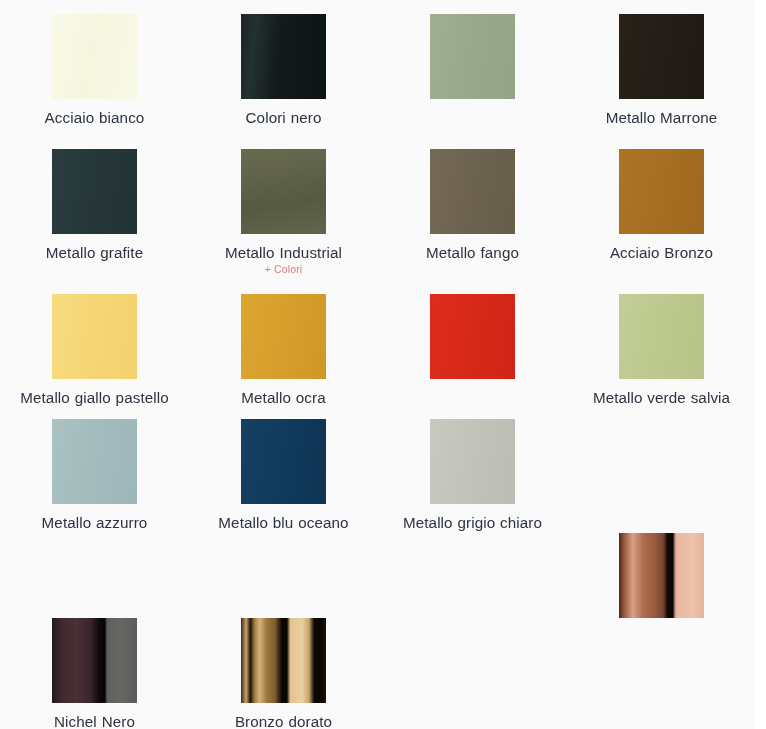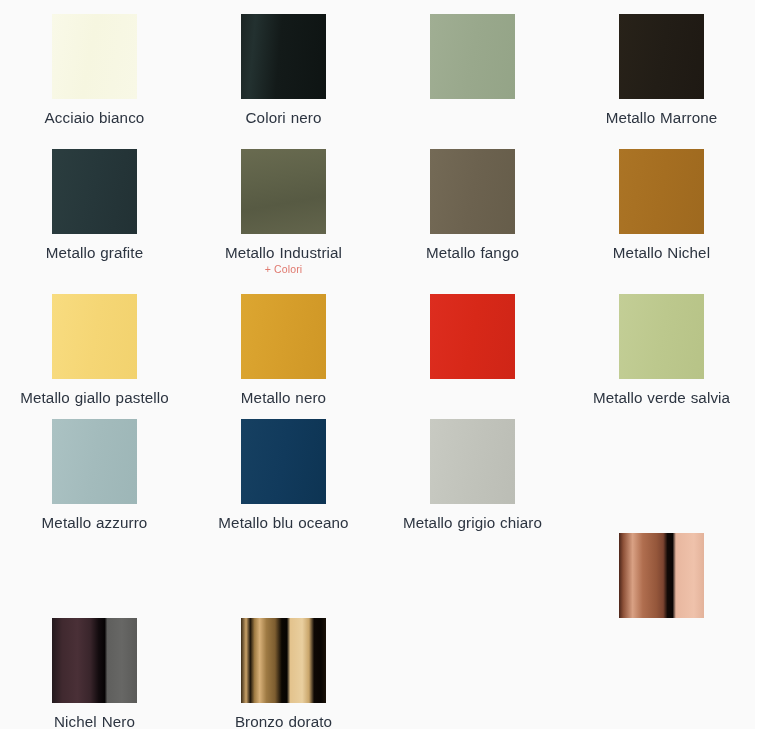--- a/index.html
+++ b/index.html
@@ -113,33 +113,33 @@
         <span class="swatch-chip" style="background: linear-gradient(170deg, rgb(105, 107, 80) 0%, rgb(95, 98, 73) 35%, rgb(87, 90, 67) 62%, rgb(99, 101, 76) 100%);"></span>
         <div class="swatch-label">Metallo Industrial</div>
         <div class="swatch-sublabel">+ Colori</div>
       </div>
       <div class="swatch-cell">
         <span class="swatch-chip" style="background: linear-gradient(100deg, rgb(116, 106, 86) 0%, rgb(108, 98, 79) 50%, rgb(102, 93, 74) 100%);"></span>
         <div class="swatch-label">Metallo fango</div>
       </div>
       <div class="swatch-cell">
         <span class="swatch-chip" style="background: linear-gradient(100deg, rgb(171, 116, 37) 0%, rgb(165, 110, 33) 50%, rgb(158, 105, 31) 100%);"></span>
-        <div class="swatch-label">Metallo Nichel</div>
+        <div class="swatch-label">Acciaio Bronzo</div>
       </div>
       <div class="spacer-r2"></div>
       <div class="spacer-r2"></div>
       <div class="spacer-r2"></div>
       <div class="spacer-r2"></div>
       <div class="swatch-cell">
         <span class="swatch-chip" style="background: linear-gradient(100deg, rgb(248, 220, 128) 0%, rgb(245, 214, 117) 50%, rgb(242, 210, 110) 100%);"></span>
         <div class="swatch-label">Metallo giallo pastello</div>
       </div>
       <div class="swatch-cell">
         <span class="swatch-chip" style="background: linear-gradient(100deg, rgb(220, 166, 49) 0%, rgb(214, 158, 43) 50%, rgb(207, 151, 38) 100%);"></span>
-        <div class="swatch-label">Metallo nero</div>
+        <div class="swatch-label">Metallo ocra</div>
       </div>
       <div class="swatch-cell">
         <span class="swatch-chip" style="background: linear-gradient(100deg, rgb(221, 45, 31) 0%, rgb(215, 40, 24) 50%, rgb(207, 37, 23) 100%);"></span>
       </div>
       <div class="swatch-cell">
         <span class="swatch-chip" style="background: linear-gradient(100deg, rgb(195, 206, 150) 0%, rgb(188, 200, 141) 50%, rgb(183, 195, 135) 100%);"></span>
         <div class="swatch-label">Metallo verde salvia</div>
       </div>
       <div class="spacer-r3"></div>
       <div class="spacer-r3"></div>

